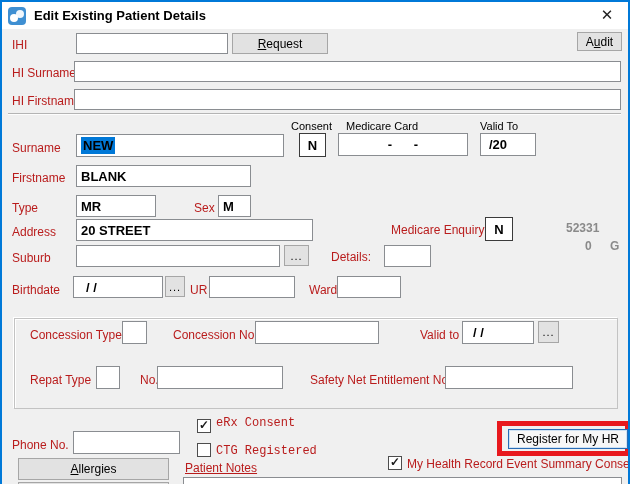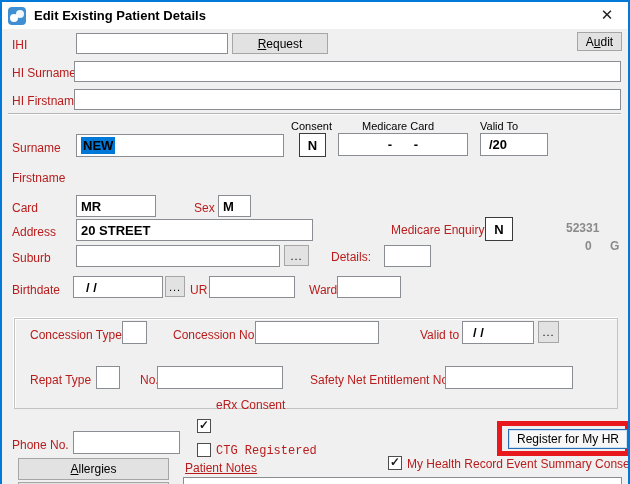--- a/index.html
+++ b/index.html
@@ -67,28 +67,29 @@
   <div class="txt" style="left:72px;top:87px;width:547px;height:21px;"></div>
 
   <div class="sep" style="top:111px;"></div>
 
   <div class="lbl" style="left:10px;top:139px;">Surname</div>
   <div class="txt" style="left:74px;top:132px;width:208px;height:23px;">
     <span class="sel">NEW</span>
   </div>
   <div class="lbl-sm" style="left:289px;top:118px;">Consent</div>
   <div class="txt strong center" style="left:297px;top:131px;width:27px;height:24px;">N</div>
-  <div class="lbl-sm" style="left:351px;top:118px;padding-left:9px;">Medicare Card</div>
+  <div class="lbl-sm" style="left:335px;top:118px;padding-left:9px;">Medicare Card</div>
   <div class="txt center pre" style="left:336px;top:131px;width:130px;height:23px;">-      -</div>
   <div class="lbl-sm" style="left:478px;top:118px;">Valid To</div>
-  <div class="txt" style="left:478px;top:131px;width:68px;height:23px;padding-left:8px;">/20</div>
+  <div class="txt" style="left:478px;top:131px;width:56px;height:23px;padding-left:8px;">/20</div>
 
   <div class="lbl" style="left:10px;top:169px;">Firstname</div>
+  <div class="txt" style="left:74px;top:163px;width:175px;height:22px;">BLANK</div>
 
-  <div class="lbl" style="left:10px;top:199px;">Card</div>
+  <div class="lbl" style="left:10px;top:199px;">Type</div>
   <div class="txt" style="left:74px;top:193px;width:80px;height:22px;">MR</div>
   <div class="lbl" style="left:192px;top:199px;">Sex</div>
   <div class="txt" style="left:216px;top:193px;width:33px;height:22px;">M</div>
 
   <div class="lbl" style="left:10px;top:223px;">Address</div>
   <div class="txt" style="left:74px;top:217px;width:237px;height:22px;">20 STREET</div>
   <div class="lbl" style="left:389px;top:221px;">Medicare Enquiry?</div>
   <div class="txt strong center" style="left:483px;top:215px;width:28px;height:24px;">N</div>
   <div class="gray-num" style="left:564px;top:219px;">52331</div>
   <div class="gray-num" style="left:583px;top:237px;">0</div>
@@ -122,21 +123,21 @@
   <div class="txt" style="left:94px;top:364px;width:24px;height:23px;"></div>
   <div class="lbl" style="left:138px;top:371px;">No.</div>
   <div class="txt" style="left:155px;top:364px;width:126px;height:23px;"></div>
   <div class="lbl" style="left:308px;top:371px;">Safety Net Entitlement No</div>
   <div class="txt" style="left:443px;top:364px;width:128px;height:23px;"></div>
 
   <div class="lbl" style="left:10px;top:436px;">Phone No.</div>
   <div class="txt" style="left:71px;top:429px;width:107px;height:23px;"></div>
 
   <div class="chk" style="left:195px;top:417px;">✓</div>
-  <div class="lbl" style="left:214px;top:396px;">eRx Consent</div>
+  <div class="lbl" style="left:214px;top:414px;font-family:Liberation Mono, monospace;">eRx Consent</div>
   <div class="chk" style="left:195px;top:441px;"></div>
   <div class="lbl" style="left:214px;top:442px;font-family:Liberation Mono, monospace;">CTG Registered</div>
 
   <div class="red-annot" style="left:495px;top:419px;width:133px;height:35px;"></div>
   <div class="btn myhr-btn" style="left:506px;top:427px;width:120px;height:20px;">Register for My HR</div>
 
   <div class="chk" style="left:386px;top:454px;">✓</div>
   <div class="lbl" style="left:405px;top:455px;">My Health Record Event Summary Consent</div>
 
   <div class="btn" style="left:16px;top:456px;width:151px;height:22px;">

